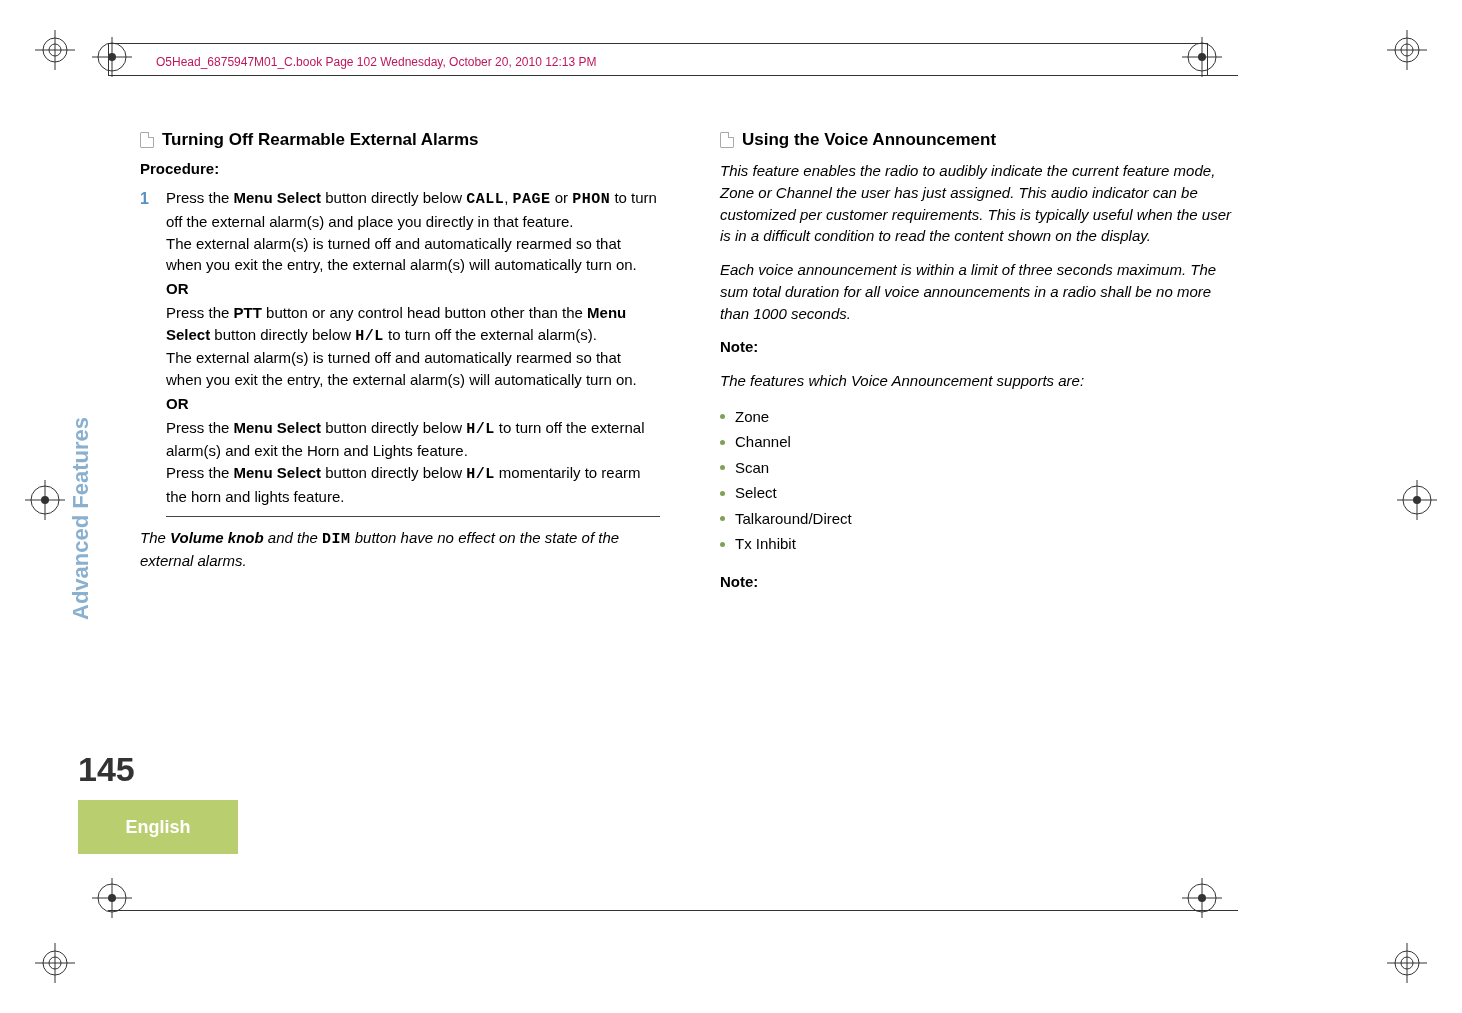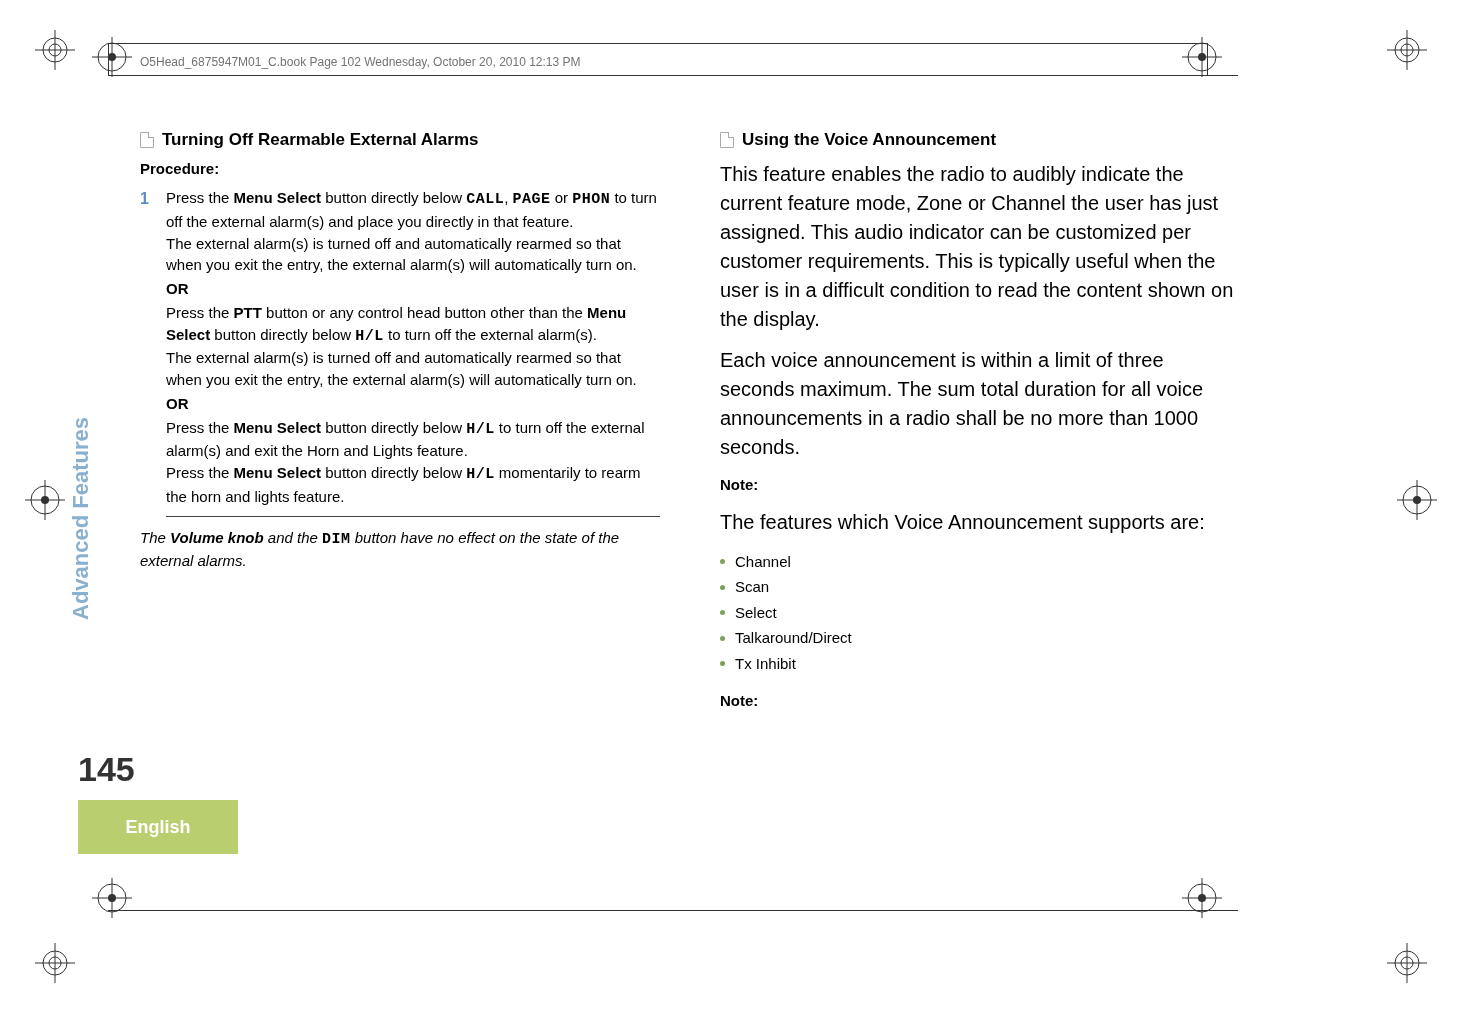--- a/index.html
+++ b/index.html
@@ -21,23 +21,23 @@
     position: absolute;
     border: 0.5px solid #333;
   }
   .thin-line {
     position: absolute;
     background: #333;
   }
   .header-text {
     position: absolute;
     top: 55px;
-    left: 140px;
+    left: 156px;
     font-size: 12px;
-    color: #737373;
+    color: #be185d;
   }
   .page-area {
     position: absolute;
     top: 130px;
     left: 140px;
     width: 1100px;
     height: 700px;
     display: flex;
     gap: 60px;
   }
@@ -143,23 +143,24 @@
     border: none;
     border-top: 1px solid #444;
     margin: 6px 0 10px 26px;
   }
   .italic-para {
     font-style: italic;
     font-size: 15px;
     line-height: 1.45;
   }
   .body-para {
-    font-size: 20px;
+    font-size: 15px;
     line-height: 1.45;
     margin-bottom: 12px;
+    font-style: italic;
   }
   .note-row {
     display: flex;
     gap: 14px;
     font-size: 15px;
     line-height: 1.45;
     margin-bottom: 12px;
   }
   .note-label { font-weight: bold; flex-shrink: 0; width: 48px; }
   .bullet-list {
@@ -316,20 +317,24 @@
 
     <div class="note-row">
       <div class="note-label">Note:</div>
     </div>
 
     <div class="body-para">The features which Voice Announcement supports are:</div>
 
     <ul class="bullet-list">
       <li>
           <span class="bullet-dot"></span>
+          <span>Zone</span>
+        </li>
+      <li>
+          <span class="bullet-dot"></span>
           <span>Channel</span>
         </li>
       <li>
           <span class="bullet-dot"></span>
           <span>Scan</span>
         </li>
       <li>
           <span class="bullet-dot"></span>
           <span>Select</span>
         </li>

